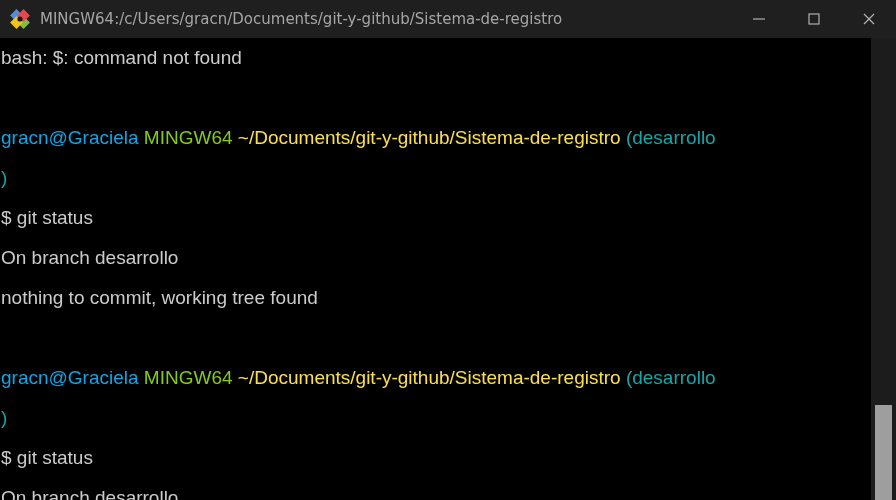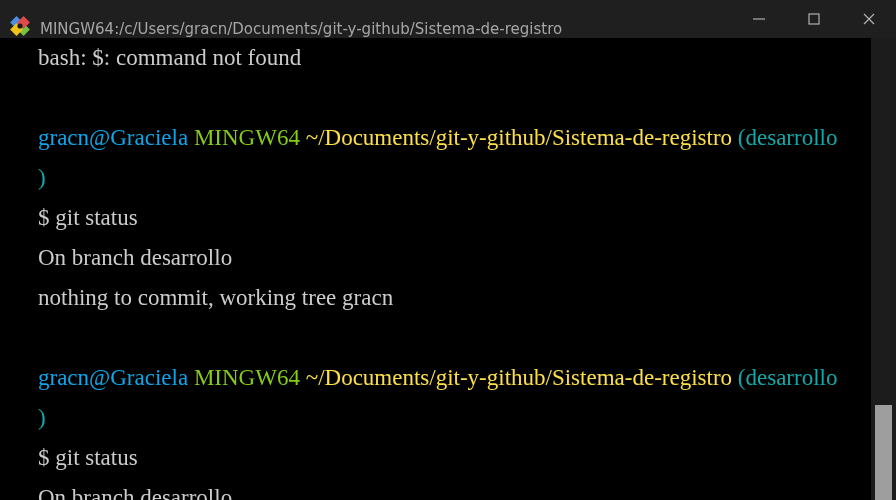--- a/index.html
+++ b/index.html
@@ -22,21 +22,21 @@
   }
 
   
   .titlebar {
     position: absolute;
     top: 0; left: 0;
     width: 896px;
     height: 38px;
     background: #1f1f1f;
     display: flex;
-    align-items: flex-end;
+    align-items: center;
   }
   .title-icon {
     width: 24px;
     height: 24px;
     margin-left: 8px;
     margin-right: 8px;
     flex: 0 0 auto;
     position: relative;
   }
   .title-text {
@@ -77,26 +77,25 @@
     position: absolute;
     top: 0;
     left: 0;
     width: 896px;
     padding-left: 1px;
     box-sizing: border-box;
   }
   .line {
     height: 40px;
     line-height: 40px;
-    font-family: Liberation Serif, serif;
-    font-size: 23px;
+    font-family: Liberation Sans, sans-serif;
+    font-size: 19px;
     white-space: pre;
     color: #cccccc;
     letter-spacing: 0px;
-    margin-left: 37px;
   }
   .c-white  { color: #cccccc; }
   .c-green  { color: #0ea5e9; }
   .c-purple { color: #84cc16; }
   .c-yellow { color: #fde047; }
   .c-cyan   { color: #13a8a8; }
 
   
   .scrollbar {
     position: absolute;
@@ -157,21 +156,21 @@
   </div>
 
   <div class="terminal">
     <div class="screen" id="screen">
         <div class="line"><span class="c-white">bash: $: command not found</span></div>
         <div class="line">&nbsp;</div>
         <div class="line"><span class="c-green">gracn@Graciela</span><span class="c-white"> </span><span class="c-purple">MINGW64</span><span class="c-white"> </span><span class="c-yellow">~/Documents/git-y-github/Sistema-de-registro</span><span class="c-white"> </span><span class="c-cyan">(desarrollo</span></div>
         <div class="line"><span class="c-cyan">)</span></div>
         <div class="line"><span class="c-white">$ git status</span></div>
         <div class="line"><span class="c-white">On branch desarrollo</span></div>
-        <div class="line"><span class="c-white">nothing to commit, working tree gracn</span></div>
+        <div class="line"><span class="c-white">nothing to commit, working tree found</span></div>
         <div class="line">&nbsp;</div>
         <div class="line"><span class="c-green">gracn@Graciela</span><span class="c-white"> </span><span class="c-purple">MINGW64</span><span class="c-white"> </span><span class="c-yellow">~/Documents/git-y-github/Sistema-de-registro</span><span class="c-white"> </span><span class="c-cyan">(desarrollo</span></div>
         <div class="line"><span class="c-cyan">)</span></div>
         <div class="line"><span class="c-white">$ git status</span></div>
         <div class="line"><span class="c-white">On branch desarrollo</span></div>
       </div>
   </div>
 
   <div class="scrollbar">
     <div class="scroll-thumb"></div>

